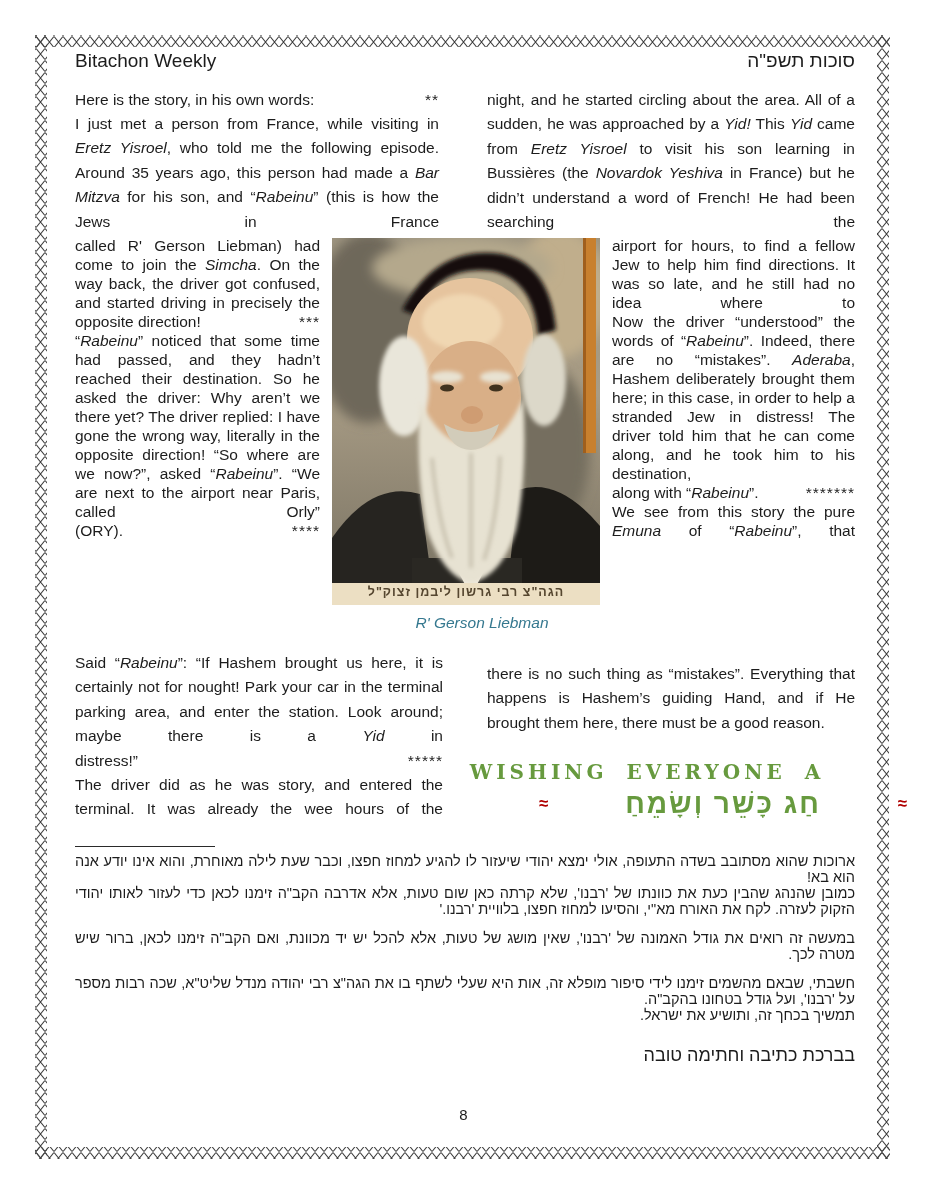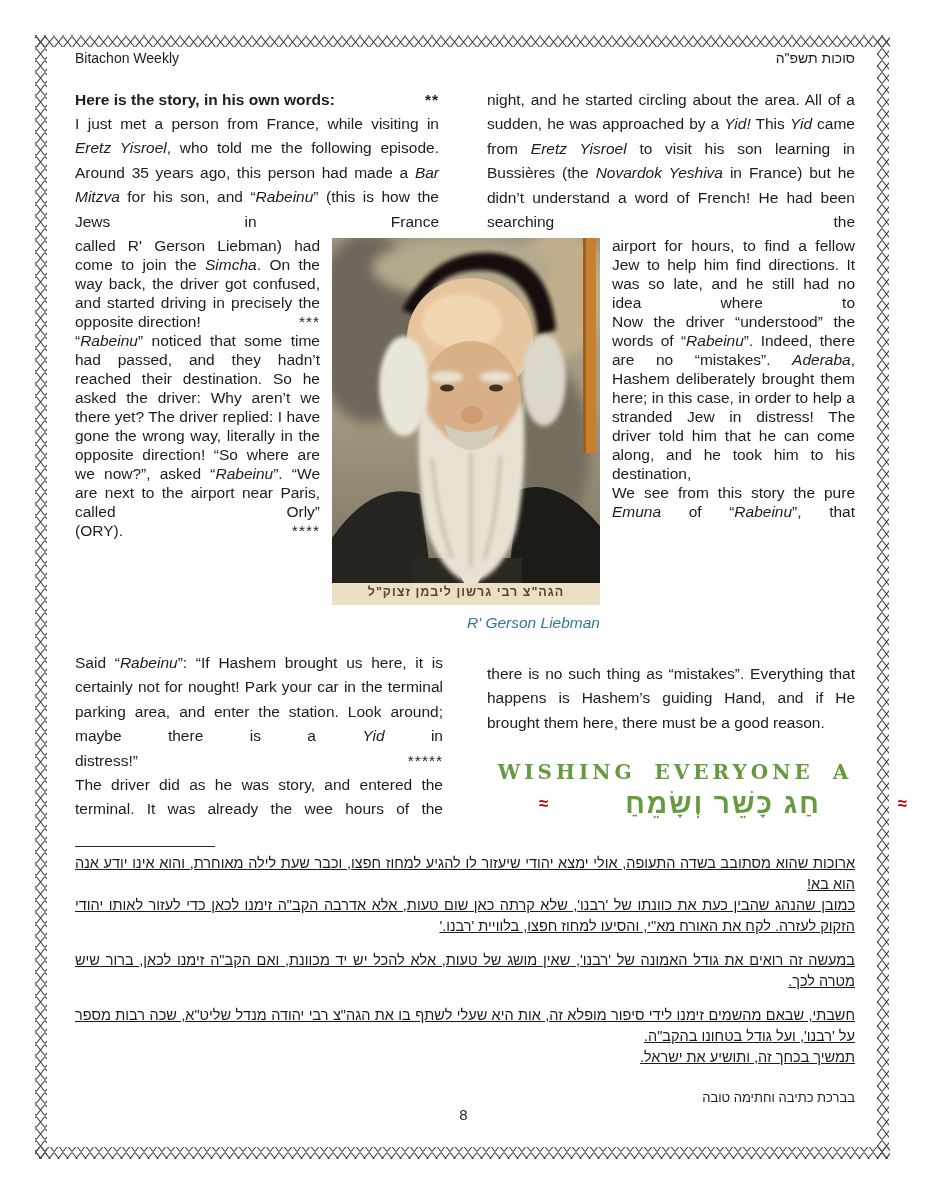--- a/index.html
+++ b/index.html
@@ -1,40 +1,40 @@
 <!DOCTYPE html>
 <html><head>
 <meta charset="utf-8">
 <style>
   html,body{margin:0;padding:0;background:#ffffff;}
   .page{position:relative;width:927px;height:1200px;background:#ffffff;overflow:hidden;
         font-family:"Liberation Sans",sans-serif;color:#1c1c1c;}
   .abs{position:absolute;}
   .border-svg{position:absolute;left:0;top:0;}
-  .hdr{font-size:14px;}
+  .hdr{font-size:19px;}
   .hdr-right{direction:rtl;text-align:right;}
   .body-text{font-size:15.5px;line-height:24.4px;text-align:justify;}
   .narrow{line-height:19px;}
   .cont{text-align-last:justify;-moz-text-align-last:justify;}
   .split{display:flex;justify-content:space-between;align-items:baseline;}
   .stars{letter-spacing:1px;white-space:nowrap;}
   .photo-wrap{box-shadow:0 0 0 1px #b9b09c inset;}
   .photo-strip-text{position:absolute;text-align:center;font-size:12.5px;font-weight:bold;
         color:#564730;direction:rtl;letter-spacing:1px;}
   .photo-caption{font-family:"Liberation Sans",sans-serif;font-style:italic;font-size:15.5px;
         color:#35788f;text-align:center;}
   .green-head{font-family:"DejaVu Serif",serif;font-weight:bold;font-size:20px;
         letter-spacing:4px;word-spacing:8px;color:#679a3e;text-align:center;white-space:nowrap;}
   .heb-greet-row{display:flex;justify-content:space-between;align-items:center;padding:0 52px;}
   .heb-greet{direction:rtl;font-size:28px;font-weight:bold;color:#679a3e;letter-spacing:2px;}
   .tilde{color:#b00000;font-size:17px;font-weight:bold;}
   .fn-sep{border-top:1.5px solid #2a2a2a;height:0;}
-  .fn{direction:rtl;font-size:14.5px;line-height:21px;text-align:justify;text-decoration:underline;}
+  .fn{direction:rtl;font-size:14.5px;line-height:16px;text-align:justify;}
   .fn-group{margin-bottom:13px;}
-  .fn-close{direction:rtl;font-size:13px;text-align:right;}
+  .fn-close{direction:rtl;font-size:18px;text-align:right;}
   .pagenum{font-size:15px;text-align:center;}
   i{font-style:italic;}
 </style>
 </head>
 <body>
 
 <div class="page">
 
   <svg class="border-svg" width="927" height="1200">
     <defs>
@@ -44,21 +44,21 @@
     </defs>
     <rect x="35" y="35" width="855" height="12" fill="url(#xs)"></rect>
     <rect x="35" y="1147" width="855" height="12" fill="url(#xs)"></rect>
     <rect x="35" y="35" width="12" height="1124" fill="url(#xs)"></rect>
     <rect x="877" y="35" width="12" height="1124" fill="url(#xs)"></rect>
   </svg>
 
   <div class="abs hdr" style="left:75px;top:50px;">Bitachon Weekly</div>
   <div class="abs hdr hdr-right" style="right:72px;top:50px;">סוכות תשפ"ה</div>
 
-  <div class="abs body-text split" style="left:75px;top:88px;width:364px;font-weight:bold;">
+  <div class="abs body-text split" style="left:75px;top:88px;width:364px;">
     <span>Here is the story, in his own words:</span>
     <span class="stars">**</span>
   </div>
   <div class="abs body-text cont" style="left:75px;top:112px;width:364px;">I just met a person from France, while visiting in <i>Eretz Yisroel</i>, who told me the following episode. Around 35 years ago, this person had made a <i>Bar Mitzva</i> for his son, and “<i>Rabeinu</i>” (this is how the Jews in France</div>
 
   <div class="abs body-text cont" style="left:487px;top:88px;width:368px;">night, and he started circling about the area. All of a sudden, he was approached by a <i>Yid!</i> This <i>Yid</i> came from <i>Eretz Yisroel</i> to visit his son learning in Bussières (the <i>Novardok Yeshiva</i> in France) but he didn’t understand a word of French! He had been searching the</div>
 
   <div class="abs" style="left:75px;top:236px;width:245px;">
     <div class="body-text narrow cont">called R' Gerson Liebman) had come to join the <i>Simcha</i>. On the way back, the driver got confused, and started driving in precisely the</div>
     <div class="body-text narrow split">
@@ -68,20 +68,24 @@
     <div class="body-text narrow cont">“<i>Rabeinu</i>” noticed that some time had passed, and they hadn’t reached their destination. So he asked the driver: Why aren’t we there yet? The driver replied: I have gone the wrong way, literally in the opposite direction! “So where are we now?”, asked “<i>Rabeinu</i>”. “We are next to the airport near Paris, called Orly”</div>
     <div class="body-text narrow split">
       <span>(ORY).</span>
       <span class="stars">****</span>
     </div>
   </div>
 
   <div class="abs" style="left:612px;top:236px;width:243px;">
     <div class="body-text narrow cont">airport for hours, to find a fellow Jew to help him find directions. It was so late, and he still had no idea where to</div>
     <div class="body-text narrow cont">Now the driver “understood” the words of “<i>Rabeinu</i>”. Indeed, there are no “mistakes”. <i>Aderaba</i>, Hashem deliberately brought them here; in this case, in order to help a stranded Jew in distress! The driver told him that he can come along, and he took him to his destination,</div>
+    <div class="body-text narrow split">
+      <span>along with “<i>Rabeinu</i>”.</span>
+      <span class="stars">*******</span>
+    </div>
     <div class="body-text narrow cont">We see from this story the pure <i>Emuna</i> of “<i>Rabeinu</i>”, that</div>
   </div>
 
   <div class="abs photo-wrap" style="left:332px;top:238px;width:268px;height:367px;">
     <svg width="268" height="367" viewBox="0 0 268 367">
       <defs>
         <linearGradient id="bg" x1="0" y1="0" x2="0" y2="1">
           <stop offset="0" stop-color="#9d9480"></stop>
           <stop offset="0.45" stop-color="#a89c85"></stop>
           <stop offset="1" stop-color="#7b7464"></stop>
@@ -126,34 +130,34 @@
       <path d="M100 220 Q105 280 120 320 M168 218 Q166 280 152 322 M139 215 L139 330" stroke="#c2bba8" stroke-width="3" fill="none" filter="url(#soft2)"></path>
 
       <rect x="251" y="0" width="13" height="215" fill="#c8802e"></rect>
       <rect x="251" y="0" width="3" height="215" fill="#a05f1d"></rect>
 
       <rect x="0" y="345" width="268" height="22" fill="#ecdfc3"></rect>
     </svg>
     <div class="photo-strip-text" style="left:0;top:347px;width:268px;">הגה"צ רבי גרשון ליבמן זצוק"ל</div>
   </div>
 
-  <div class="abs photo-caption" style="left:332px;top:614px;width:268px;text-align:right;">R' Gerson Liebman</div>
+  <div class="abs photo-caption" style="left:348px;top:614px;width:268px;">R' Gerson Liebman</div>
 
   <div class="abs" style="left:75px;top:651px;width:368px;">
     <div class="body-text cont">Said “<i>Rabeinu</i>”: “If Hashem brought us here, it is certainly not for nought! Park your car in the terminal parking area, and enter the station. Look around; maybe there is a <i>Yid</i> in</div>
     <div class="body-text split">
       <span>distress!”</span>
       <span class="stars">*****</span>
     </div>
     <div class="body-text cont">The driver did as he was story, and entered the terminal. It was already the wee hours of the</div>
   </div>
 
   <div class="abs body-text" style="left:487px;top:662px;width:368px;">there is no such thing as “mistakes”. Everything that happens is Hashem’s guiding Hand, and if He brought them here, there must be a good reason.</div>
 
-  <div class="abs green-head" style="left:491px;top:760px;width:368px;">WISHING EVERYONE A</div>
+  <div class="abs green-head" style="left:463px;top:760px;width:368px;">WISHING EVERYONE A</div>
   <div class="abs heb-greet-row" style="left:487px;top:788px;width:368px;">
     <span class="tilde">≈</span>
     <span class="heb-greet">חַג כָּשֵׁר וְשָׂמֵחַ</span>
     <span class="tilde">≈</span>
   </div>
 
   <div class="abs fn-sep" style="left:75px;top:846px;width:140px;"></div>
 
   <div class="abs" style="left:75px;top:853px;width:780px;">
     <div class="fn-group">

